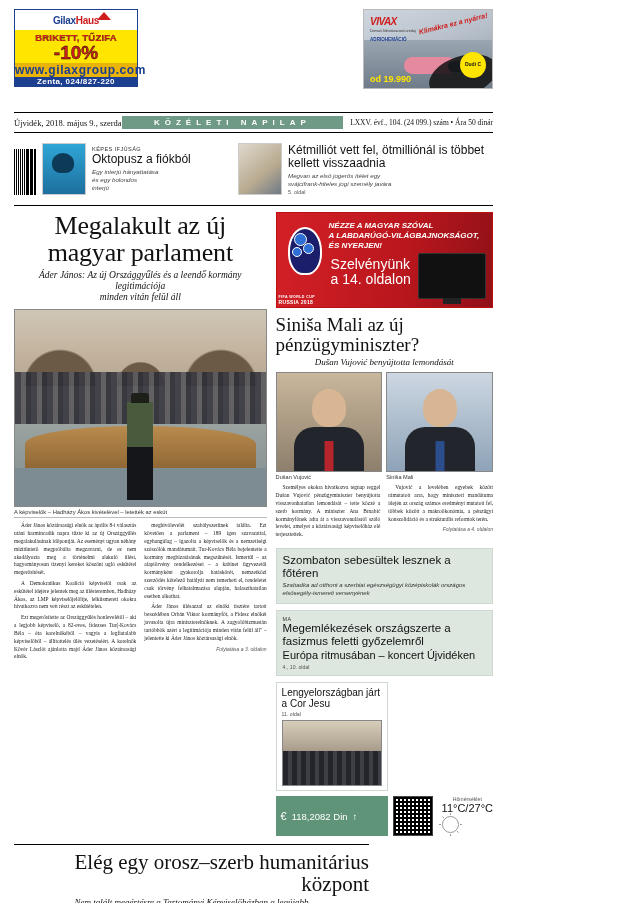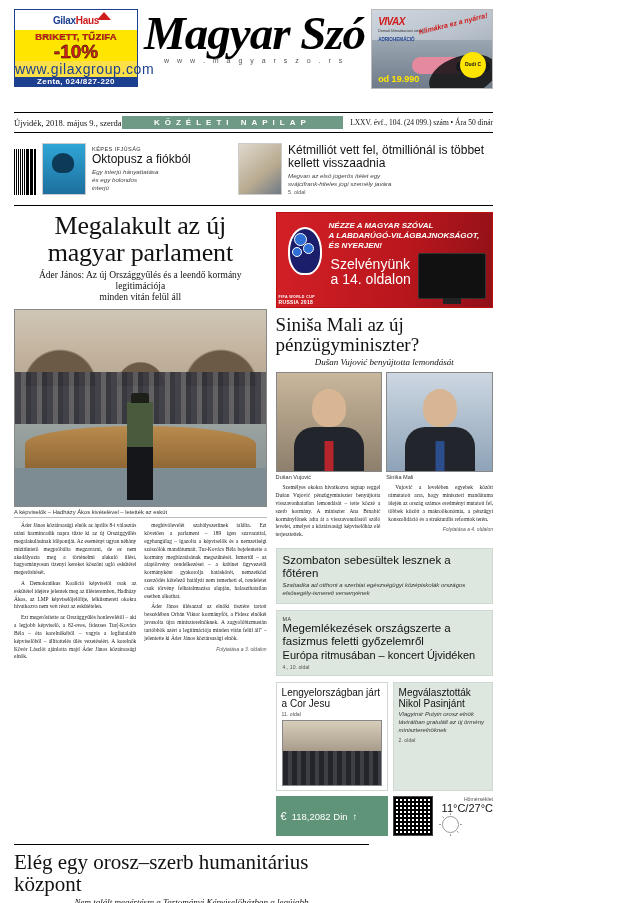--- a/index.html
+++ b/index.html
@@ -10,21 +10,21 @@
   .masthead{display:flex;align-items:flex-start;justify-content:space-between;padding-top:9px;height:112px;box-sizing:border-box;}
   .ad-gilax{width:124px;height:78px;border:1px solid #1c3f8f;box-sizing:border-box;background:#fff;display:flex;flex-direction:column;}
   .gx-top{height:20px;background:#fff;display:flex;align-items:center;justify-content:center;position:relative;}
   .gx-logo{font-size:10px;font-weight:bold;color:#1c3f8f;letter-spacing:-0.3px;}
   .gx-logo .b{color:#1c3f8f;}
   .gx-logo .r{color:#cf1c1c;}
   .gx-roof{position:absolute;right:26px;top:2px;width:14px;height:8px;background:#cf1c1c;clip-path:polygon(50% 0,100% 100%,0 100%);}
   .gx-yellow{flex:1;background:#ffe500;display:flex;flex-direction:column;align-items:center;justify-content:center;}
   .gx-brikett{font-size:9.5px;font-weight:bold;color:#cf1c1c;letter-spacing:.2px;-webkit-text-stroke:.2px #000;}
   .gx-ten{font-size:19px;font-weight:bold;color:#cf1c1c;line-height:1;-webkit-text-stroke:.4px #000;}
-  .gx-www{font-size:14px;letter-spacing:.6px;color:#1c3f8f;background:#fde047;text-align:center;font-weight:normal;}
+  .gx-www{font-size:12px;letter-spacing:.6px;color:#1c3f8f;background:#eab308;text-align:center;font-weight:bold;}
   .gx-zenta{font-size:8px;letter-spacing:.4px;color:#fff;background:#1c3f8f;text-align:center;font-weight:bold;}
 
   .logo-wrap{flex:1;text-align:center;margin:0 6px;position:relative;top:2px;}
   .logo{font-family:"Liberation Serif",serif;font-weight:bold;font-style:italic;font-size:47px;letter-spacing:-1px;line-height:.95;color:#000;white-space:nowrap;}
   .logo-url{font-size:7px;letter-spacing:3px;color:#555;margin-top:1px;}
 
   .ad-vivax{width:130px;height:80px;border:1px solid #bbb;box-sizing:border-box;background:linear-gradient(160deg,#cfd6de 0%,#b9c2cc 45%,#8d97a3 100%);position:relative;overflow:hidden;}
   .vx-brand{position:absolute;left:6px;top:6px;font-size:10px;font-weight:bold;color:#cf1c1c;font-style:italic;letter-spacing:-.5px;}
   .vx-sub{position:absolute;left:6px;top:19px;font-size:3.6px;color:#333;line-height:1.4;width:60px;}
   .vx-sub2{position:absolute;left:6px;top:27px;font-size:4.6px;color:#1c3f8f;font-weight:bold;}
@@ -64,21 +64,21 @@
   .vagta .v2 b{font-size:11px;margin:0 2px;}
   .vagta .v3{text-align:center;font-size:4.6px;color:#7a6327;margin-top:1px;letter-spacing:.5px;}
   .vagta .vhorse{position:absolute;right:8px;top:2px;width:18px;height:10px;background:#c79a2e;clip-path:polygon(0 60%,30% 20%,60% 0,100% 40%,80% 100%,20% 90%);}
 
   
   .main{display:flex;gap:9px;padding-top:6px;}
   .col-left{width:355px;}
   .col-right{width:243px;}
 
   .headline{font-family:"Liberation Serif",serif;font-size:26px;text-align:center;line-height:1.05;letter-spacing:-.2px;}
-  .subhead{font-family:"Liberation Serif",serif;font-size:9.5px;text-align:center;line-height:1.18;margin-top:3px;}
+  .subhead{font-family:"Liberation Serif",serif;font-style:italic;font-size:9.5px;text-align:center;line-height:1.18;margin-top:3px;}
 
   .photo{width:100%;border:1px solid #888;box-sizing:border-box;position:relative;overflow:hidden;}
   .photo.parl{height:198px;margin-top:6px;background:linear-gradient(180deg,#cfc6b6 0%,#bfae97 28%,#9aa3a0 58%,#7d8a8c 100%);}
   .parl-arch{position:absolute;top:6px;left:0;width:100%;height:70px;background:
      radial-gradient(circle at 18% 100%, #6b5a45 0 16%, transparent 17%),
      radial-gradient(circle at 50% 100%, #6b5a45 0 16%, transparent 17%),
      radial-gradient(circle at 82% 100%, #6b5a45 0 16%, transparent 17%);}
   .parl-crowd{position:absolute;top:62px;left:0;width:100%;height:52px;background:repeating-linear-gradient(90deg,#3a3a42 0 6px,#5c5a5e 6px 11px,#2f2f37 11px 16px);opacity:.92;}
   .parl-desk{position:absolute;bottom:34px;left:4%;width:92%;height:46px;background:linear-gradient(180deg,#b98b4e,#8c6433);border-radius:50% 50% 0 0/18px 18px;}
   .parl-floor{position:absolute;bottom:0;left:0;width:100%;height:38px;background:#7d8c93;}
@@ -135,31 +135,31 @@
   .bl-photo{margin-top:3px;height:66px;border:1px solid #888;box-sizing:border-box;background:linear-gradient(180deg,#d8cdbb,#9b8e7c 60%,#4c4a46);position:relative;overflow:hidden;}
   .bl-photo:after{content:"";position:absolute;bottom:0;left:0;width:100%;height:34px;background:repeating-linear-gradient(90deg,#23252b 0 5px,#3c3f46 5px 9px);}
 
   .eurorow{display:flex;align-items:stretch;gap:5px;margin-top:5px;}
   .euro{width:112px;background:#5f9478;color:#fff;display:flex;align-items:center;gap:5px;padding:3px 5px;box-sizing:border-box;font-size:9.5px;}
   .euro .sym{font-size:11px;}
   .qr{width:40px;height:40px;border:1px solid #444;box-sizing:border-box;background:
      repeating-linear-gradient(90deg,#000 0 2px,#fff 2px 4px),
      repeating-linear-gradient(0deg,#000 0 2px,#fff 2px 4px);
      background-blend-mode:multiply;}
-  .wx{flex:1;text-align:right;padding-left:4px;}
+  .wx{flex:1;text-align:center;padding-left:4px;}
   .wx-l{font-size:5.2px;color:#555;}
   .wx-t{font-size:11px;color:#111;}
   .sun{width:15px;height:15px;border-radius:50%;border:1.2px solid #999;margin-top:2px;position:relative;}
   .sun:before{content:"";position:absolute;inset:-4px;border-radius:50%;
     background:conic-gradient(from 0deg,#999 0 3deg,transparent 3deg 45deg,#999 45deg 48deg,transparent 48deg 90deg,#999 90deg 93deg,transparent 93deg 135deg,#999 135deg 138deg,transparent 138deg 180deg,#999 180deg 183deg,transparent 183deg 225deg,#999 225deg 228deg,transparent 228deg 270deg,#999 270deg 273deg,transparent 273deg 315deg,#999 315deg 318deg,transparent 318deg 360deg);
     -webkit-mask:radial-gradient(circle,transparent 58%,#000 60%);mask:radial-gradient(circle,transparent 58%,#000 60%);}
 
   
   .lower{margin-top:8px;border-top:1.5px solid #000;padding-top:6px;}
-  .h3{font-family:"Liberation Serif",serif;font-size:21px;text-align:left;line-height:1.05;}
+  .h3{font-family:"Liberation Serif",serif;font-size:21px;text-align:right;line-height:1.05;}
   .sub3{font-family:"Liberation Serif",serif;font-style:italic;font-size:9px;text-align:center;line-height:1.2;margin-top:2px;}
   .l3col{display:flex;gap:7px;margin-top:5px;}
   .l3col .c{flex:1;}
 </style>
 </head>
 <body>
 
 <div class="page">
 
   <div class="masthead">
@@ -170,24 +170,20 @@
         <span class="gx-roof"></span>
       </div>
       <div class="gx-yellow">
         <div class="gx-brikett">BRIKETT, TŰZIFA</div>
         <div class="gx-ten">-10%</div>
       </div>
       <div class="gx-www">www.gilaxgroup.com</div>
       <div class="gx-zenta">Zenta, 024/827-220</div>
     </div>
 
-    <div class="logo-wrap">
-      <div class="logo">Magyar Szó</div>
-      <div class="logo-url">w w w . m a g y a r s z o . r s</div>
-    </div>
 
     <div class="ad-vivax">
       <div class="vx-sofa"></div>
       <div class="vx-person"></div>
       <div class="vx-person2"></div>
       <div class="vx-swoosh"></div>
       <div class="vx-brand">VIVAX</div>
       <div class="vx-sub">Domaći klimatizacioni uređaj</div>
       <div class="vx-sub2">ADRIOHEMÁCIÓ</div>
       <div class="vx-rot">Klimákra ez a nyárra!</div>
@@ -343,25 +339,20 @@
         <div class="box-t2">Európa ritmusában – koncert Újvidéken</div>
         <div class="box-page">4., 10. oldal</div>
       </div>
 
       <div class="bottomrow">
         <div class="bl">
           <div class="bl-t">Lengyelországban járt a Cor Jesu</div>
           <div class="bl-page">11. oldal</div>
           <div class="bl-photo"></div>
         </div>
-        <div class="br">
-          <div class="bl-t">Megválasztották Nikol Pasinjánt</div>
-          <div class="box-sub">Vlagyimir Putyin orosz elnök távirátban gratulált az új örmény miniszterelnöknek</div>
-          <div class="box-page">2. oldal</div>
-        </div>
       </div>
 
       <div class="eurorow">
         <div class="euro">
           <span class="sym">€</span>
           <span>118,2082 Din</span>
           <span>↑</span>
         </div>
         <div class="qr"></div>
         <div class="wx">

